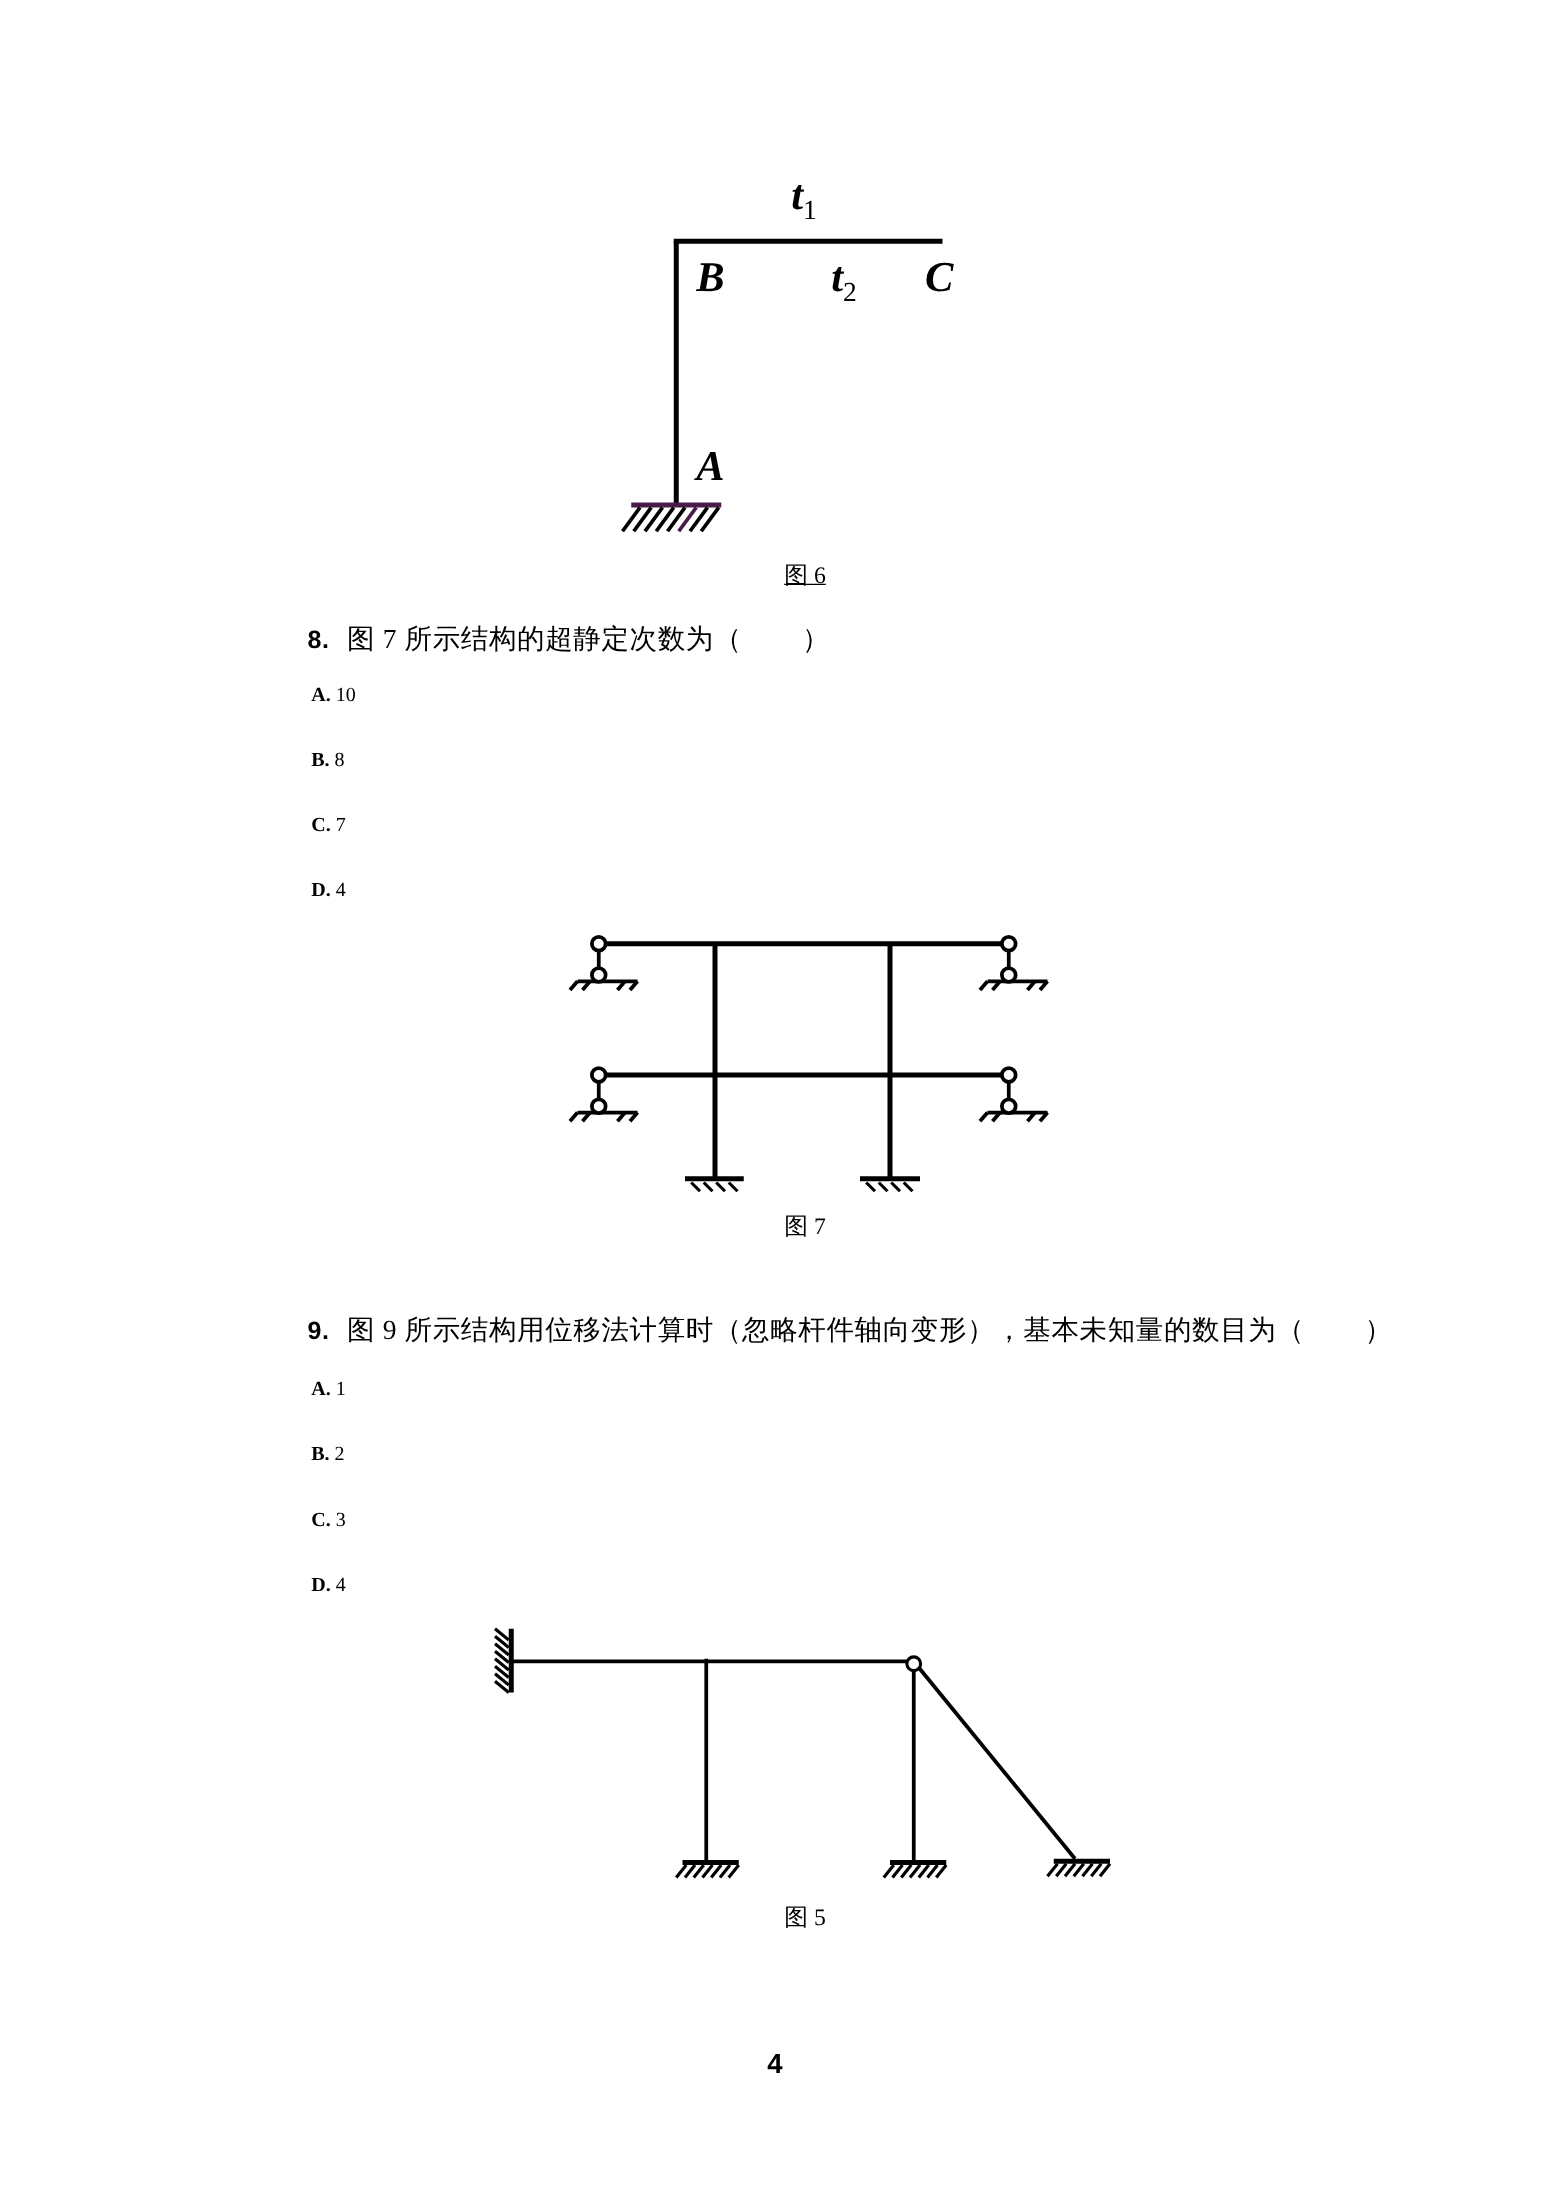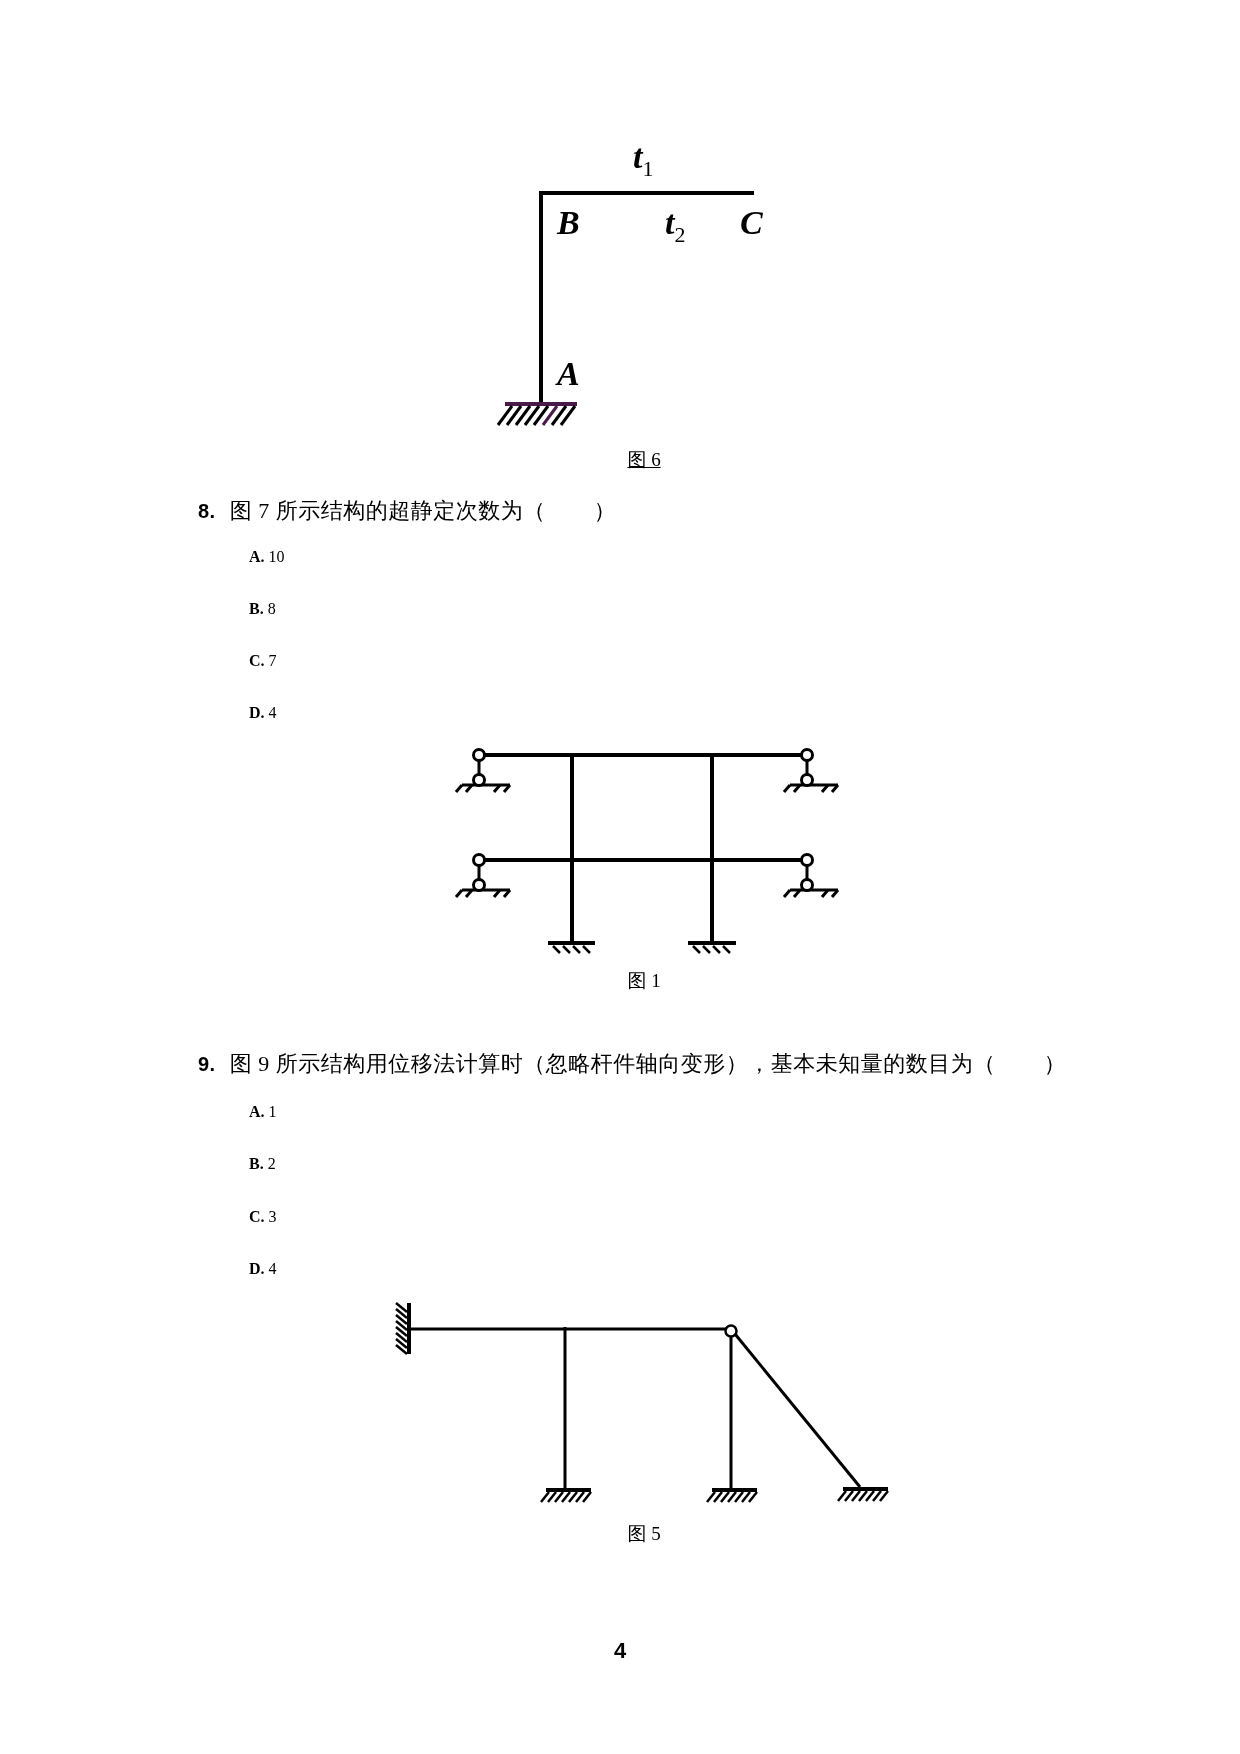--- a/index.html
+++ b/index.html
@@ -1,20 +1,20 @@
 <!DOCTYPE html>
 <html><head>
 <meta charset="utf-8">
 <style>
   html, body { margin: 0; padding: 0; background: #ffffff; }
   body { width: 1240px; height: 1754px; position: relative; overflow: hidden;
          font-family: "Liberation Serif", "DejaVu Serif", serif; color: #000; }
   svg.fig { position: absolute; left: 0; top: 0; overflow: visible; }
   .caption { position: absolute; font-size: 19px; transform: translateX(-50%); white-space: nowrap; }
-  .q { position: absolute; font-size: 22px; white-space: nowrap; letter-spacing: 0.5px; }
+  .q { position: absolute; font-size: 22px; white-space: nowrap; letter-spacing: 0.5px; margin-left: 48px; }
   .qnum { font-family: "Liberation Sans", "DejaVu Sans", sans-serif; font-weight: bold; font-size: 20px; margin-right: 14px; }
   .opt { position: absolute; font-size: 16px; white-space: nowrap; left: 249px; }
   .opt .k { font-weight: bold; }
   .lab { position: absolute; font-family: "Liberation Serif", serif; font-style: italic; font-weight: bold; font-size: 34px; text-align: center; }
   .lab sub { font-size: 22px; font-style: normal; font-weight: normal; vertical-align: -8px; }
   .pageno { position: absolute; left: 620px; top: 1638px; font-family: "Liberation Sans", sans-serif; font-weight: bold; font-size: 22px; transform: translateX(-50%); }
   .paren-gap { display: inline-block; width: 48px; }
 </style>
 </head>
 <body>
@@ -118,21 +118,21 @@
       <line x1="807" y1="860" x2="807" y2="884"></line>
       <line x1="790" y1="890" x2="838" y2="890"></line>
       <line x1="790" y1="890" x2="784" y2="897"></line>
         <line x1="800" y1="890" x2="794" y2="897"></line>
         <line x1="828" y1="890" x2="822" y2="897"></line>
         <line x1="838" y1="890" x2="832" y2="897"></line>
       <circle cx="807" cy="860" r="5.5" fill="#fff"></circle>
         <circle cx="807" cy="885" r="5.5" fill="#fff"></circle>
     </g>
   </svg>
-  <div class="caption" style="left:644px; top:968px;">图 1</div>
+  <div class="caption" style="left:644px; top:968px;">图 7</div>
 </div>
 
 <div>
   <div class="q" style="left:198px; top:1049px;">
     <span class="qnum">9.</span><span>图 9 所示结构用位移法计算时（忽略杆件轴向变形），基本未知量的数目为（</span><span class="paren-gap"></span><span>）</span>
   </div>
   <div class="opt" style="top:1103px;"><span class="k">A.</span> <span>1</span></div>
   <div class="opt" style="top:1155px;text-align:center;"><span class="k">B.</span> <span>2</span></div>
   <div class="opt" style="top:1208px;text-align:right;"><span class="k">C.</span> <span>3</span></div>
   <div class="opt" style="top:1260px;"><span class="k">D.</span> <span>4</span></div>

